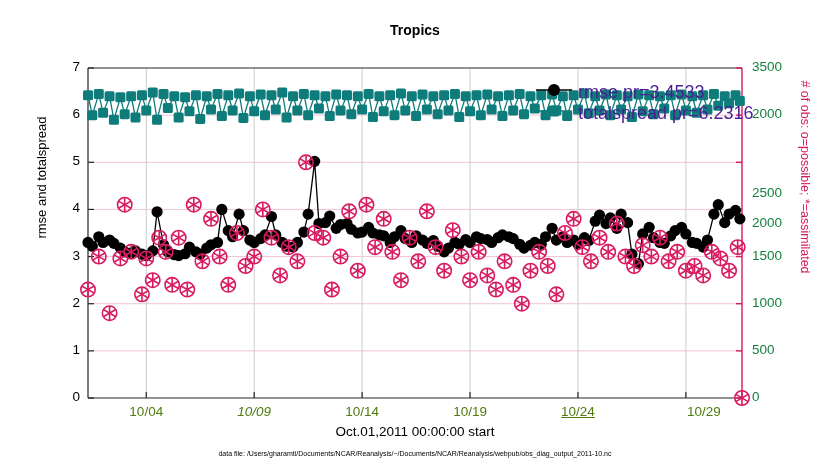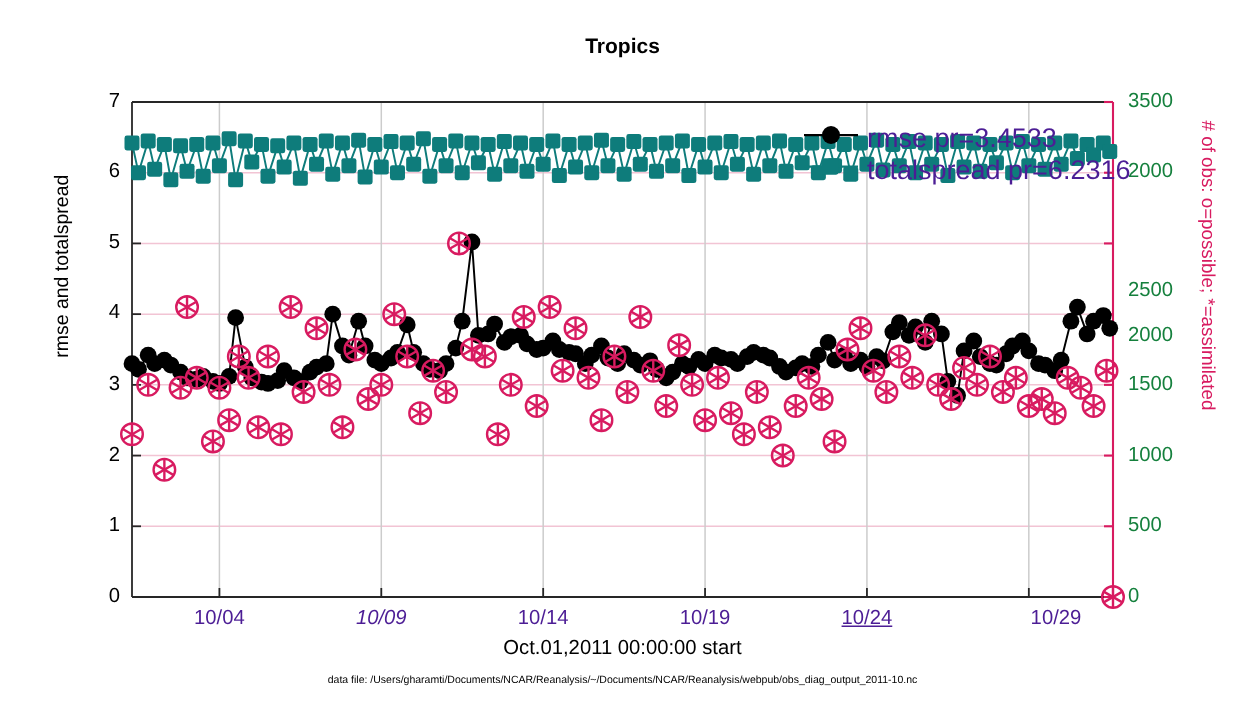--- a/index.html
+++ b/index.html
@@ -43,21 +43,21 @@
   .ytick-left{
     position:absolute;width:34px;text-align:right;
     font-size:13.5px;color:#000;
   }
   .ytick-right{
     position:absolute;width:48px;text-align:left;
     font-size:13.5px;color:#15803d;
   }
   .xtick{
     position:absolute;width:70px;text-align:center;
-    font-size:13.5px;color:#4c1d95;top:404px;
+    font-size:13.5px;color:#4d7c0f;top:404px;
   }
   .legend-text{
     position:absolute;font-size:18px;color:#4c1d95;white-space:nowrap;text-align:right;
   }
   svg{position:absolute;left:0;top:0;}
 </style>
 </head>
 <body>
 
 <div id="figure">

